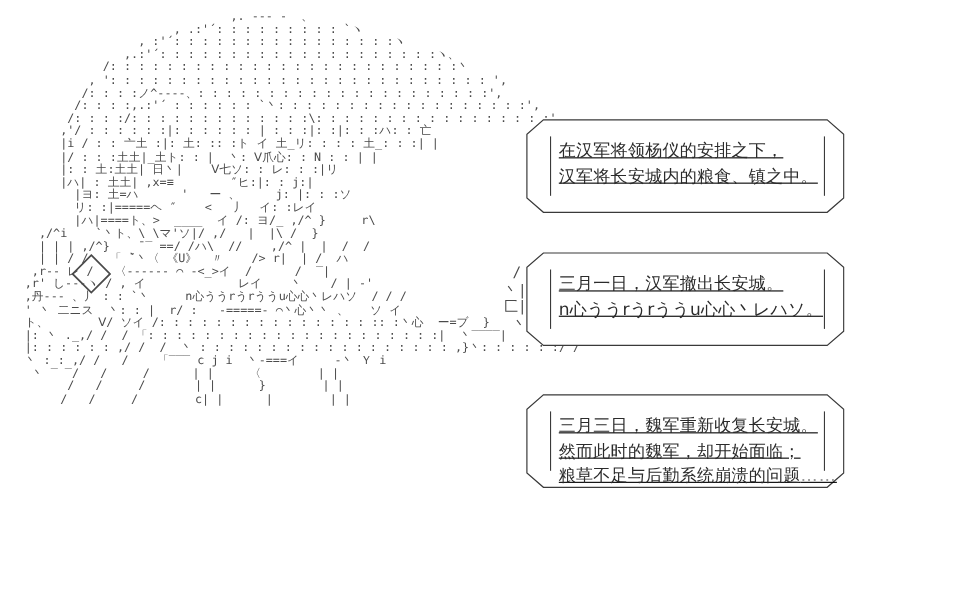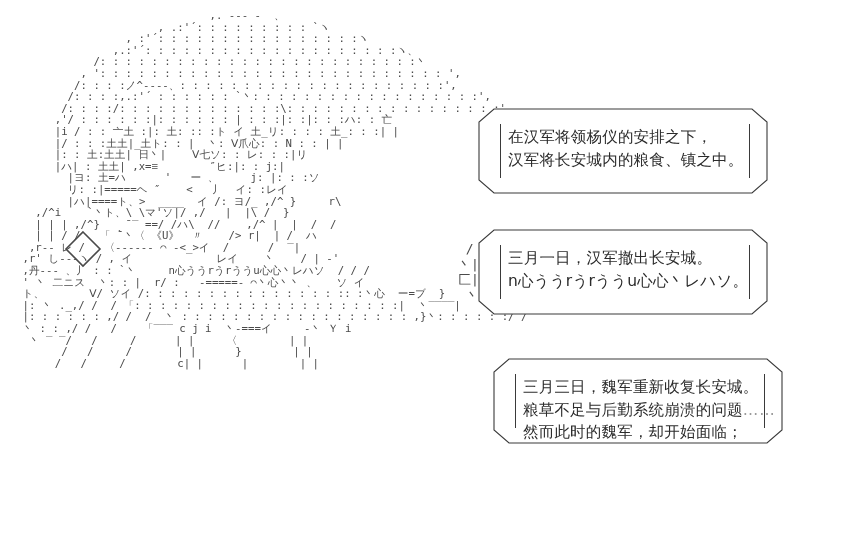--- a/index.html
+++ b/index.html
@@ -47,20 +47,21 @@
     position: absolute;
     left: 0; top: 0;
     width: 100%;
     height: 100%;
     pointer-events: none;
   }
   .bubble .frame svg { display: block; }
   .bubble .lines {
     position: relative;
     padding: 18px 28px 16px 30px;
+    text-decoration: underline;
   }
   .bubble .line {
     font-family: "DejaVu Sans", sans-serif;
     font-size: 15.5px;
     line-height: 22.5px;
     color: #2b2b2b;
     white-space: pre;
     letter-spacing: 0.2px;
   }
   .bubble .rail {
@@ -167,26 +168,26 @@
     </svg>
   </div>
   <div class="rail left" style="top:16px;height:54px"></div>
   <div class="rail right" style="top:16px;height:54px"></div>
   <div class="lines">
     <div class="line">三月一日，汉军撤出长安城。</div>
     <div class="line">n心ううrうrううu心心丶レハソ。</div>
   </div>
 </div>
 
-<div class="bubble" id="bubble-3" style="left: 478px; top: 358px; width: 290px; height: 86px; margin-left: 15px;">
+<div class="bubble" id="bubble-3" style="left: 478px; top: 358px; width: 290px; height: 86px;">
   <div class="frame">
     <svg width="290" height="86" viewBox="0 0 290 86" preserveAspectRatio="none">
       <path d="M 16,1 L 274,1 L 289,14 L 289,72 L 274,85 L 16,85 L 1,72 L 1,14 Z" fill="#ffffff" stroke="#3a3a3a" stroke-width="1.1" stroke-linejoin="miter"></path>
     </svg>
   </div>
   <div class="rail left" style="top:16px;height:54px"></div>
   <div class="rail right" style="top:16px;height:54px"></div>
   <div class="lines">
     <div class="line">三月三日，魏军重新收复长安城。</div>
+    <div class="line">然而此时的魏军，却开始面临；</div>
     <div class="line"><span>粮草不足与后勤系统崩溃的问题</span><span class="ellip">……</span></div>
-    <div class="line">然而此时的魏军，却开始面临；</div>
   </div>
 </div>
 
 </body></html>

